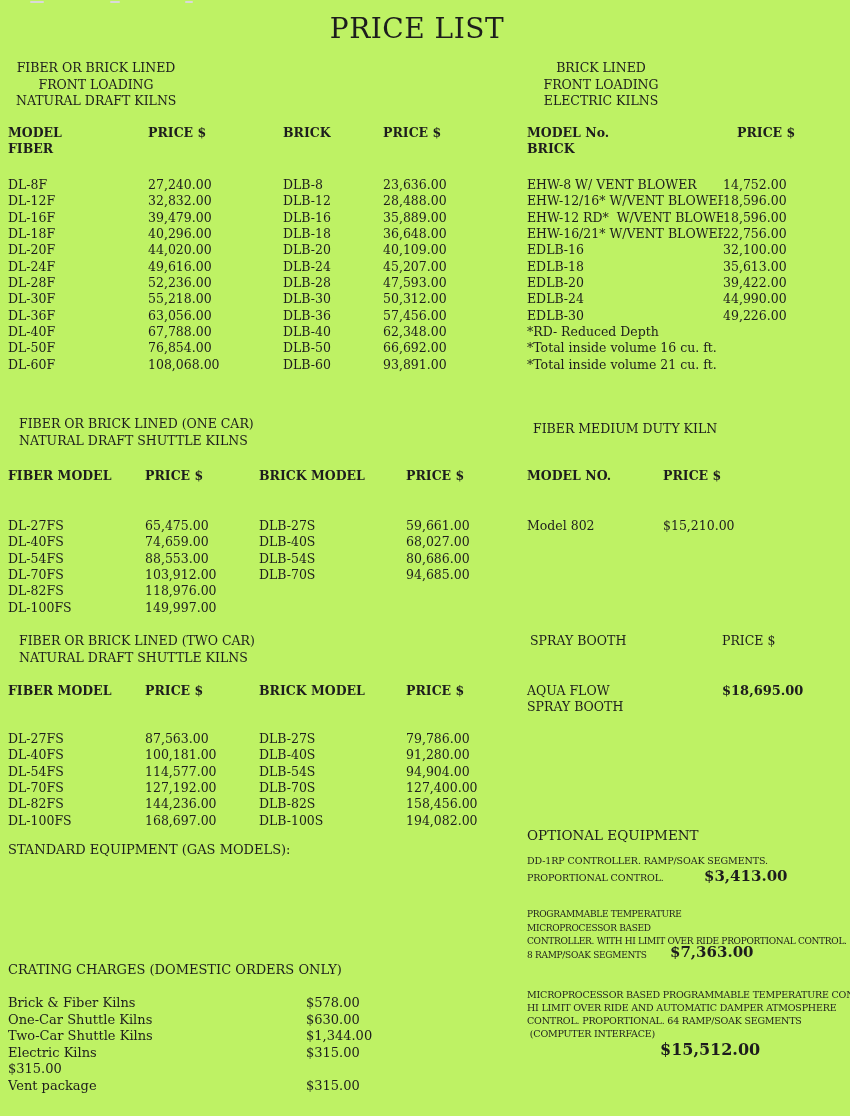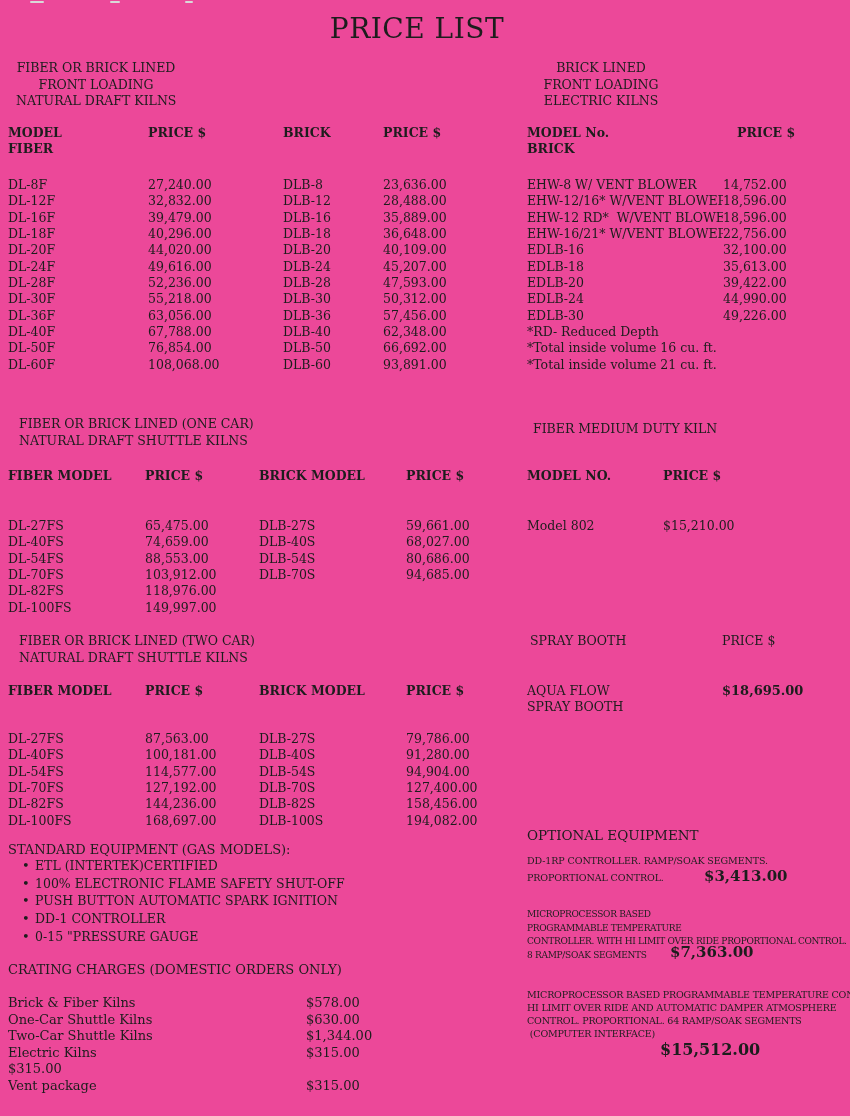--- a/index.html
+++ b/index.html
@@ -1,18 +1,18 @@
 <!DOCTYPE html>
 <html><head>
 <meta charset="utf-8">
 <style>
   html,body{margin:0;padding:0;background:#e8e8e8;}
   .page{
     position:relative;width:850px;height:1116px;margin:0 auto;
-    background:#ec4899;overflow:hidden;
+    background:#bef264;overflow:hidden;
     font-family:"DejaVu Serif","Liberation Serif",serif;
     color:#1d1d1d;
     -webkit-font-smoothing:antialiased;
   }
   .abs{position:absolute;}
   .b{font-weight:700;}
   .c{text-align:center;}
 
   .doc-title{left:0;top:12px;width:834px;text-align:center;font-size:28px;letter-spacing:.5px;}
 
@@ -312,27 +312,20 @@
   <div class="abs sec-heading" style="left:722px;top:633px;">PRICE $</div>
 
   <div class="abs tbl" style="left:527px;top:683px;width:190px;">
       <div>AQUA FLOW</div>
       <div>SPRAY BOOTH</div>
     </div>
   <div class="abs b" style="left:722px;top:683px;font-size:13px;">$18,695.00</div>
 
   <div class="abs sec-heading" style="left:8px;top:842px;font-size:13px;">STANDARD EQUIPMENT (GAS MODELS):</div>
 
-  <div class="abs bullets" style="left:8px;top:857px;width:420px;">
-      <div class="bullet-line">ETL (INTERTEK)CERTIFIED</div>
-      <div class="bullet-line">100% ELECTRONIC FLAME SAFETY SHUT-OFF</div>
-      <div class="bullet-line">PUSH BUTTON AUTOMATIC SPARK IGNITION</div>
-      <div class="bullet-line">DD-1 CONTROLLER</div>
-      <div class="bullet-line">0-15 "PRESSURE GAUGE</div>
-    </div>
 
   <div class="abs sec-heading" style="left:8px;top:962px;font-size:13px;">CRATING CHARGES (DOMESTIC ORDERS ONLY)</div>
 
   <div class="abs tbl cr" style="left:8px;top:995px;width:480px;">
       <div class="row">
       <div class="cell">Brick &amp; Fiber Kilns</div>
       <div class="cell">$578.00</div>
     </div>
       <div class="row">
       <div class="cell">One-Car Shuttle Kilns</div>
@@ -357,22 +350,22 @@
 
   <div class="abs sec-heading" style="left:527px;top:827px;font-size:13.5px;">OPTIONAL EQUIPMENT</div>
 
   <div class="abs smtxt" style="left:527px;top:852px;">
       <div>DD-1RP CONTROLLER. RAMP/SOAK SEGMENTS.</div>
       <div>PROPORTIONAL CONTROL.</div>
     </div>
   <div class="abs bigprice" style="left:672px;top:867px;margin-left:32px;">$3,413.00</div>
 
   <div class="abs smtxt2" style="left:527px;top:908px;">
+      <div>PROGRAMMABLE TEMPERATURE</div>
       <div>MICROPROCESSOR BASED</div>
-      <div>PROGRAMMABLE TEMPERATURE</div>
       <div>CONTROLLER. WITH HI LIMIT OVER RIDE PROPORTIONAL CONTROL.</div>
       <div>8 RAMP/SOAK SEGMENTS</div>
     </div>
   <div class="abs bigprice" style="left:670px;top:943px;">$7,363.00</div>
 
   <div class="abs smtxt3" style="left:527px;top:988px;"><div>MICROPROCESSOR BASED PROGRAMMABLE TEMPERATURE CONTROL</div><div>HI LIMIT OVER RIDE AND AUTOMATIC DAMPER ATMOSPHERE</div><div>CONTROL. PROPORTIONAL. 64 RAMP/SOAK SEGMENTS</div><div> (COMPUTER INTERFACE)</div></div>
   <div class="abs bigprice3" style="left:660px;top:1040px;">$15,512.00</div>
 
 </div>
 

